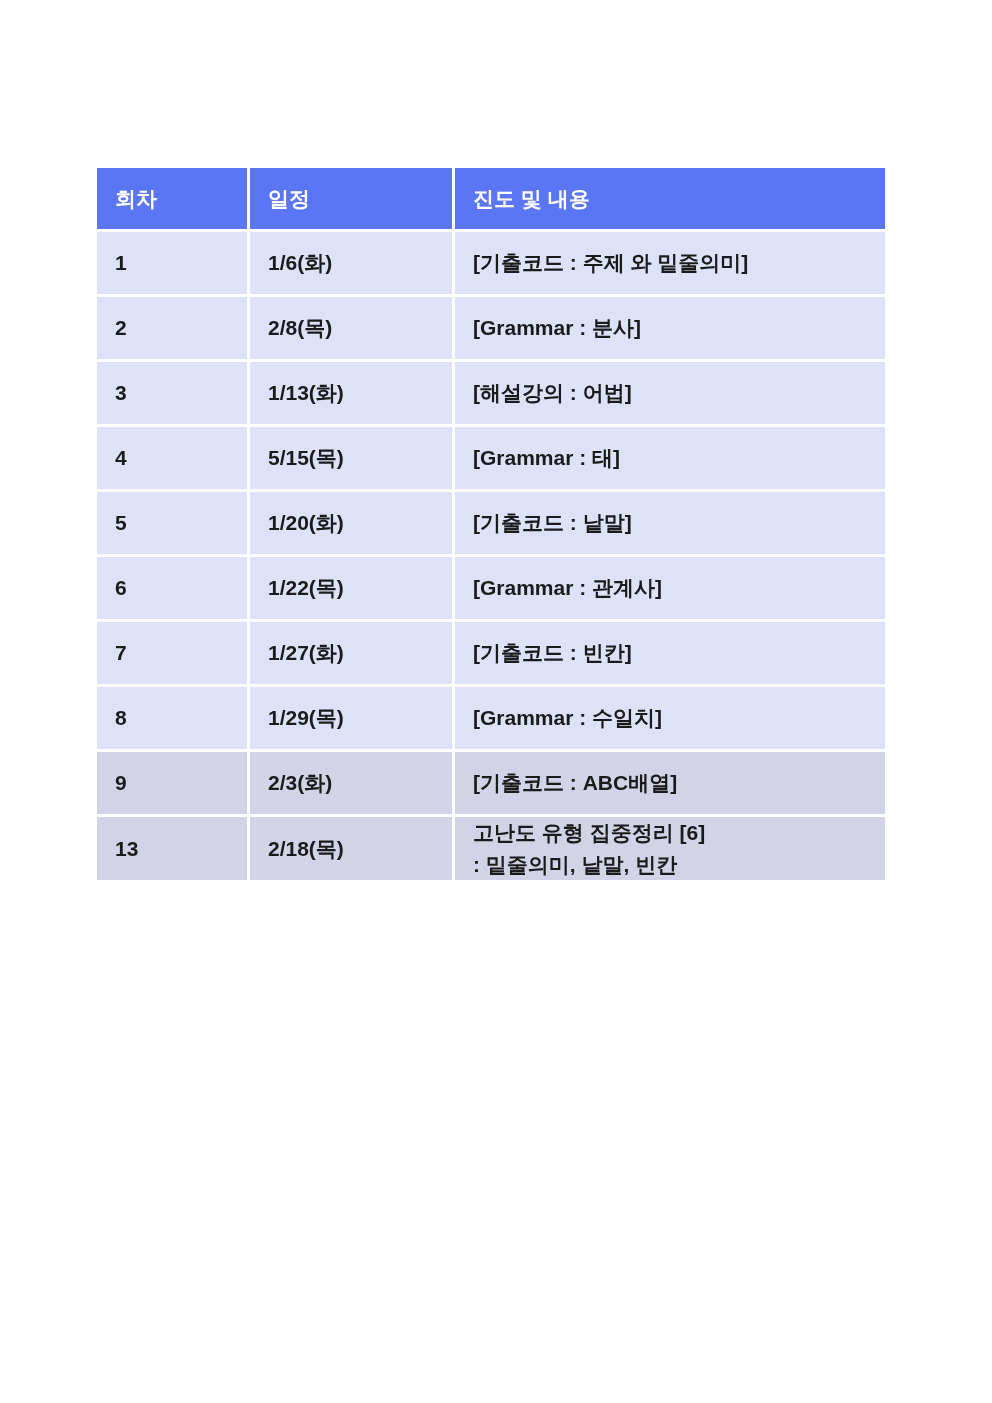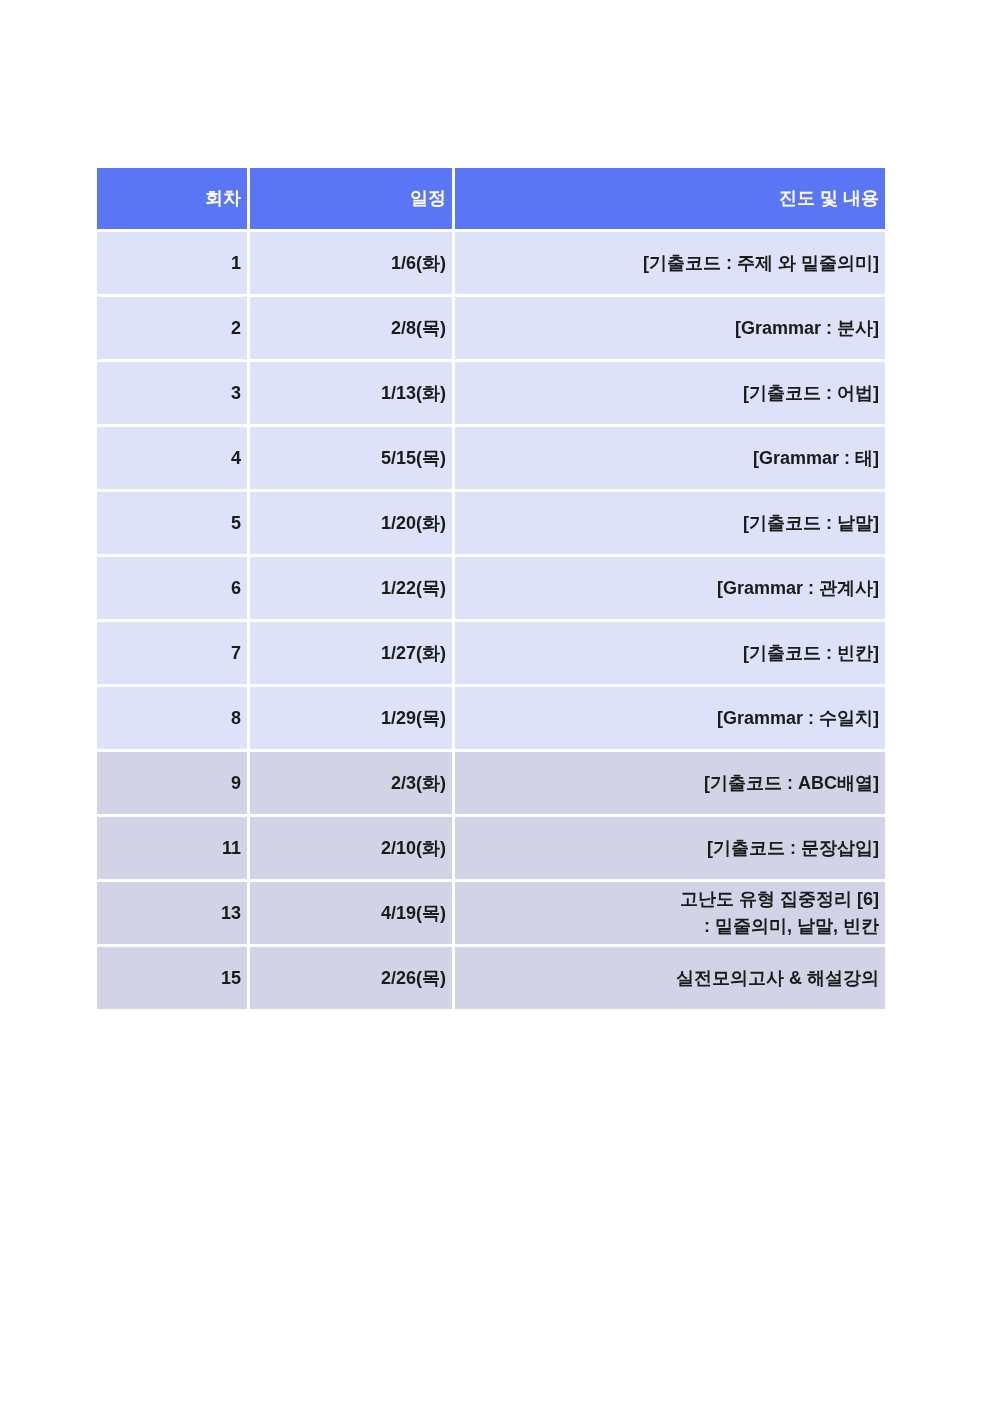--- a/index.html
+++ b/index.html
@@ -31,25 +31,25 @@
   table.schedule {
     border-collapse: separate;
     border-spacing: 3px;
     margin: -3px 0 0 -3px;
     table-layout: fixed;
   }
   col.c1 { width: 150px; }
   col.c2 { width: 202px; }
   col.c3 { width: 430px; }
   .schedule th, .schedule td {
-    text-align: right;
+    text-align: left;
     vertical-align: middle;
-    font-size: 18px;
+    font-size: 21px;
     font-weight: 600;
-    padding: 0 6px;
+    padding: 0 18px;
     white-space: pre-line;
     line-height: 1.5;
   }
   .schedule th {
     height: 61px;
     background: var(--header-bg);
     color: var(--header-text);
   }
   .schedule td {
     height: 62px;
@@ -82,21 +82,21 @@
           <td>[기출코드 : 주제 와 밑줄의미]</td>
         </tr>
         <tr class="light">
           <td>2</td>
           <td>2/8(목)</td>
           <td>[Grammar : 분사]</td>
         </tr>
         <tr class="light">
           <td>3</td>
           <td>1/13(화)</td>
-          <td>[기출코드 : 어법]</td>
+          <td>[해설강의 : 어법]</td>
         </tr>
         <tr class="light">
           <td>4</td>
           <td>5/15(목)</td>
           <td>[Grammar : 태]</td>
         </tr>
         <tr class="light">
           <td>5</td>
           <td>1/20(화)</td>
           <td>[기출코드 : 낱말]</td>
@@ -115,30 +115,20 @@
           <td>8</td>
           <td>1/29(목)</td>
           <td>[Grammar : 수일치]</td>
         </tr>
         <tr class="dark">
           <td>9</td>
           <td>2/3(화)</td>
           <td>[기출코드 : ABC배열]</td>
         </tr>
         <tr class="dark">
-          <td>11</td>
-          <td>2/10(화)</td>
-          <td>[기출코드 : 문장삽입]</td>
-        </tr>
-        <tr class="dark">
           <td>13</td>
-          <td>4/19(목)</td>
+          <td>2/18(목)</td>
           <td>고난도 유형 집중정리 [6]
 : 밑줄의미, 낱말, 빈칸</td>
-        </tr>
-        <tr class="dark">
-          <td>15</td>
-          <td>2/26(목)</td>
-          <td>실전모의고사 &amp; 해설강의</td>
         </tr>
       </tbody>
   </table>
 </div>
 
 </body></html>

